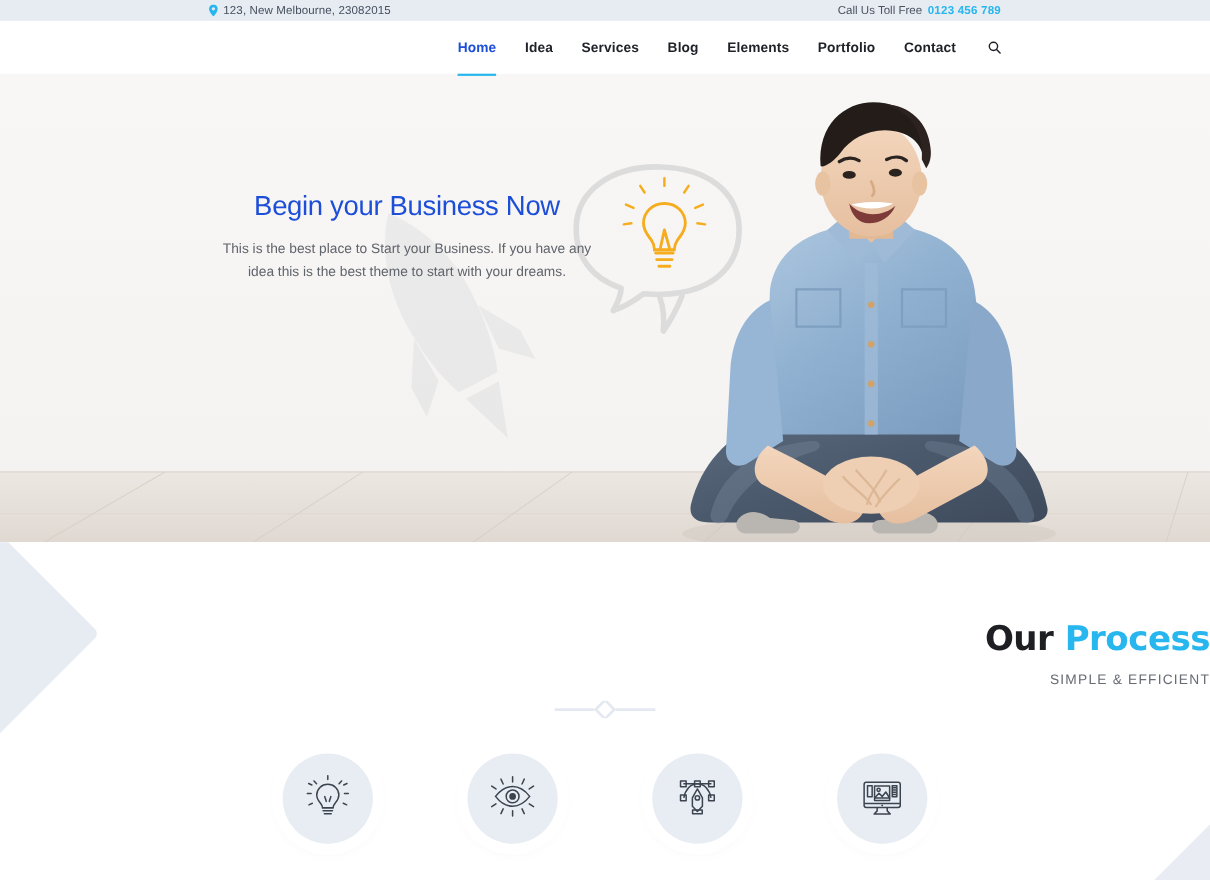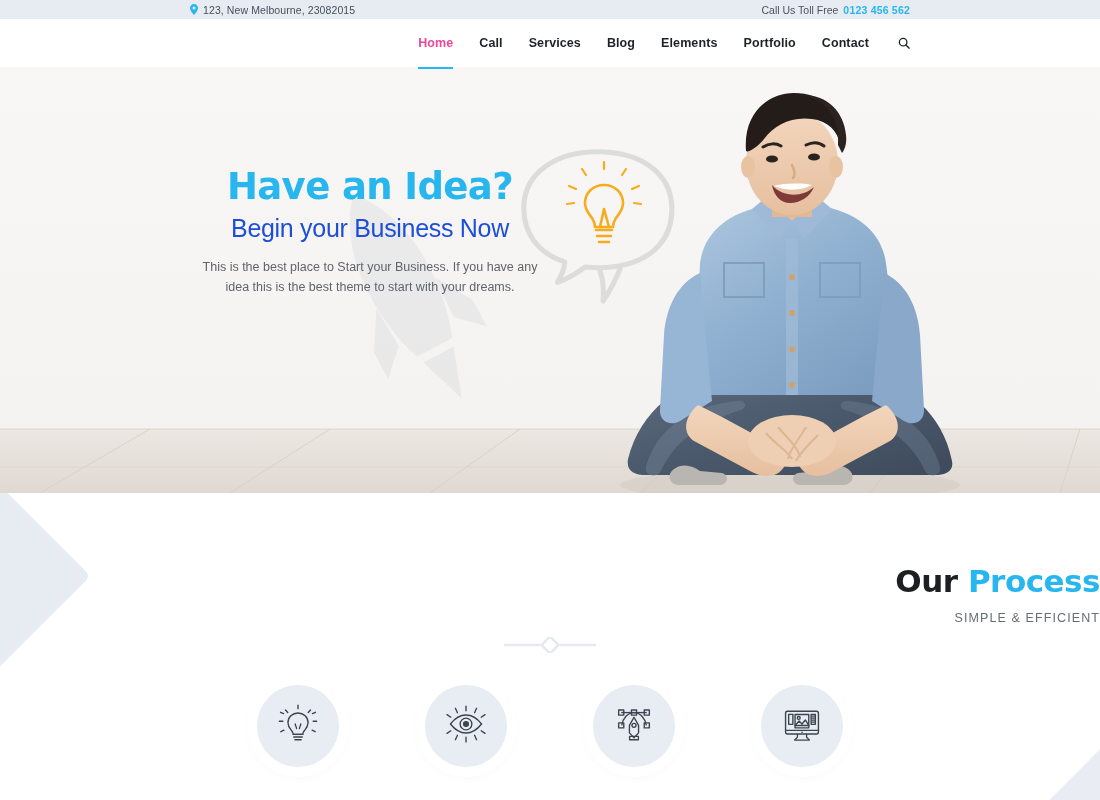--- a/index.html
+++ b/index.html
@@ -37,21 +37,21 @@
     font-family:"DejaVu Sans", sans-serif;
   }
   .logo-rocket { position:absolute; left:46px; top:2px; width:15px; height:30px; }
 
   .nav-menu { margin-left:auto; display:flex; align-items:center; height:48px; }
   .nav-item {
     position:relative; font-size:12.5px; font-weight:bold; color:#1e2228;
     padding:0 13px; height:48px; display:flex; align-items:center;
     cursor:pointer; letter-spacing:0.1px;
   }
-  .nav-item.active { color:#ec4899; }
+  .nav-item.active { color:#1d4ed8; }
   .nav-item.active::after {
     content:""; position:absolute; left:13px; right:13px; bottom:-2px;
     height:2px; background:#27b6ee;
   }
   .nav-search { padding-left:16px; display:flex; align-items:center; cursor:pointer; }
 
   
   .hero {
     position:relative; height:426px; overflow:hidden;
     background:#f7f6f5;
@@ -128,29 +128,29 @@
       <span class="pin-icon">
         <svg viewBox="0 0 8 11" width="8" height="11">
           <path d="M4 0C1.8 0 0 1.8 0 4c0 3 4 7 4 7s4-4 4-7c0-2.2-1.8-4-4-4z" fill="#27b6ee"></path>
           <circle cx="4" cy="4" r="1.5" fill="#e7ebf2"></circle>
         </svg>
       </span>
       <span class="topbar-addr">123, New Melbourne, 23082015</span>
     </div>
     <div class="topbar-right">
       <span>Call Us Toll Free</span>
-      <span class="toll-num">0123 456 562</span>
+      <span class="toll-num">0123 456 789</span>
     </div>
   </div>
 
   <div class="navbar">
 
     <div class="nav-menu">
       <div class="nav-item active">Home</div>
-      <div class="nav-item">Call</div>
+      <div class="nav-item">Idea</div>
       <div class="nav-item">Services</div>
       <div class="nav-item">Blog</div>
       <div class="nav-item">Elements</div>
       <div class="nav-item">Portfolio</div>
       <div class="nav-item">Contact</div>
       <div class="nav-search">
         <svg viewBox="0 0 14 14" width="12" height="12">
           <circle cx="6" cy="6" r="4.4" fill="none" stroke="#1e2228" stroke-width="1.5"></circle>
           <line x1="9.3" y1="9.3" x2="13" y2="13" stroke="#1e2228" stroke-width="1.6" stroke-linecap="round"></line>
         </svg>
@@ -280,21 +280,20 @@
         </g>
 
         <path d="M792 98c3 6 4 10 1 13" stroke="#d5ab87" stroke-width="2.5" fill="none" stroke-linecap="round"></path>
         <path d="M772 118c10 12 30 13 42 2-4 10-14 16-24 16-9 0-16-7-18-18z" fill="#7d3a38"></path>
         <path d="M774 119c12 5 27 5 38-1-10-2-28-2-38 1z" fill="#ffffff"></path>
       </svg>
     </div>
 
     <div class="hero-inner">
       <div class="hero-copy">
-        <div class="hero-title">Have an Idea?</div>
         <div class="hero-sub">Begin your Business Now</div>
         <div class="hero-desc">This is the best place to Start your Business. If you have any idea this is the best theme to start with your dreams.</div>
       </div>
     </div>
   </div>
 
   <div class="process">
     <div class="deco-diamond"></div>
     <div class="deco-stripe"></div>
 

